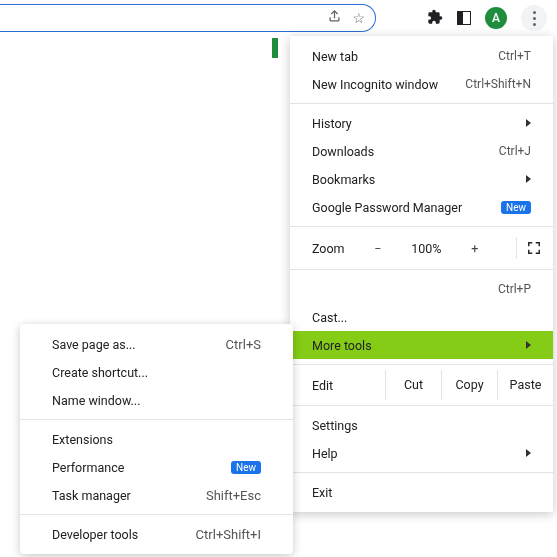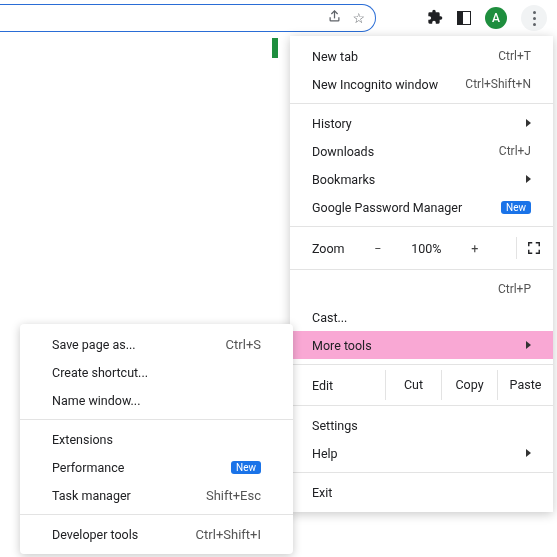--- a/index.html
+++ b/index.html
@@ -65,21 +65,21 @@
   .menu hr, .submenu hr {
     border: none; border-top: 1px solid #e3e3e3;
     margin: 5px 0;
   }
   .item {
     display: flex; align-items: center;
     padding: 0 22px; height: 28px;
     cursor: default;
     justify-content: flex-end;
   }
-  .item.hover { background: #f9a8d4; }
+  .item.hover { background: #84cc16; }
   .item .label { flex: 1; }
   .item .sc { color: #555; font-size: 12px; }
   .arrow-right {
     width: 0; height: 0; border-top: 4px solid transparent;
     border-bottom: 4px solid transparent; border-left: 5px solid #333;
     margin-left: auto;
   }
   .badge {
     background: #1a73e8; color: #fff; font-size: 10px;
     border-radius: 3px; padding: 1px 5px; margin-left: 8px;

